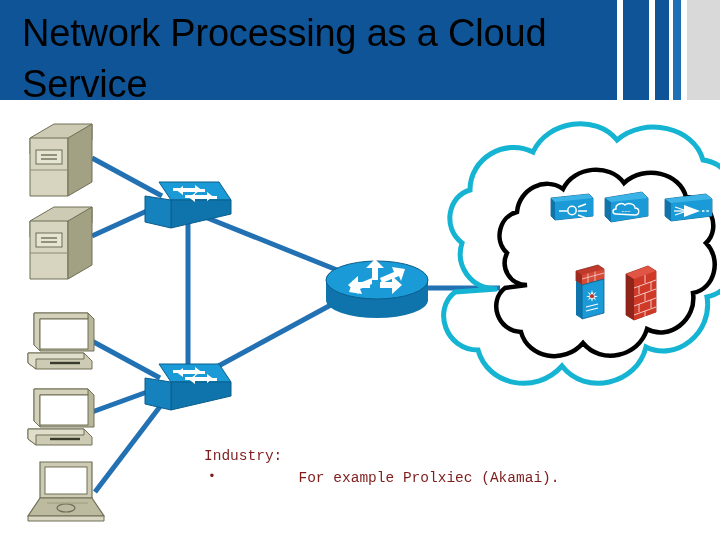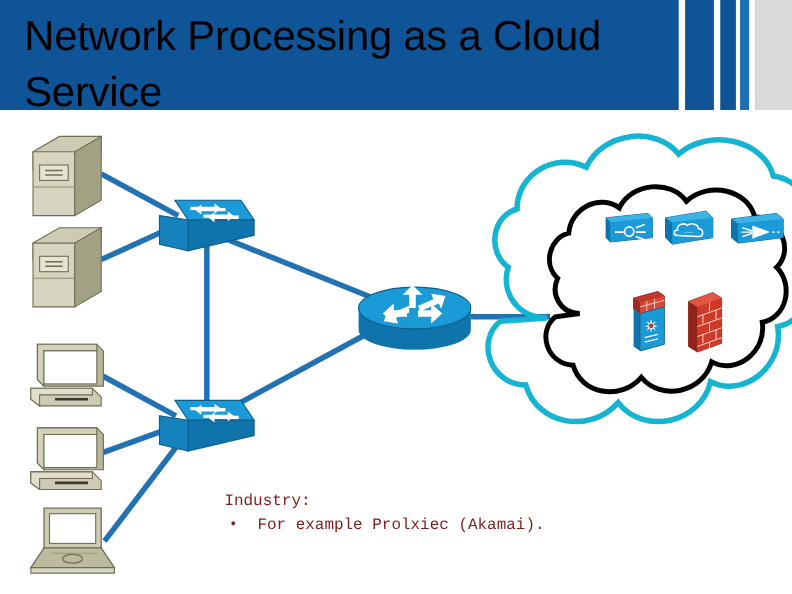--- a/index.html
+++ b/index.html
@@ -50,21 +50,21 @@
     color:#7f1d1d;
     font-size:14.5px;
     line-height:1.44;
     font-family:Liberation Mono, monospace;
     margin-left:40px;
   }
   .body-text .lead{margin:0 0 1px 0;}
   .bullet-row{display:flex;margin-top:1px;}
   .bullet-dot{width:16px;flex:0 0 16px;text-align:center;font-size:13px;line-height:1.44;}
   .bullet-body{flex:1;}
-  .bullet-body .l2{display:block;padding-left:14px;}
+  .bullet-body .l2{display:block;padding-left:14px;text-align:center;}
 </style>
 </head>
 <body>
 
 <div id="slide">
 
   <div class="header-band"></div>
 
   <div class="hgap" style="left:617px;width:6px;"></div>
   <div class="hstripe" style="left:623px;width:26px;"></div>

